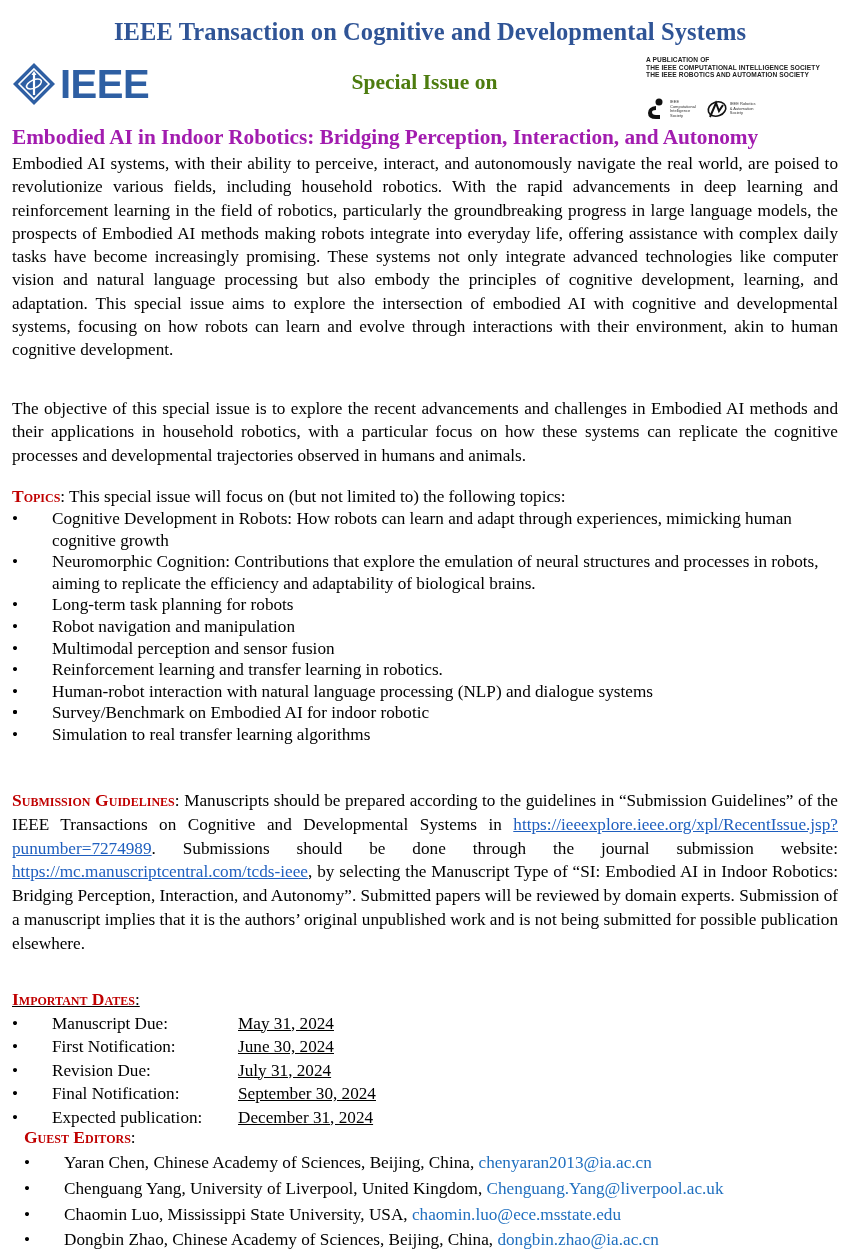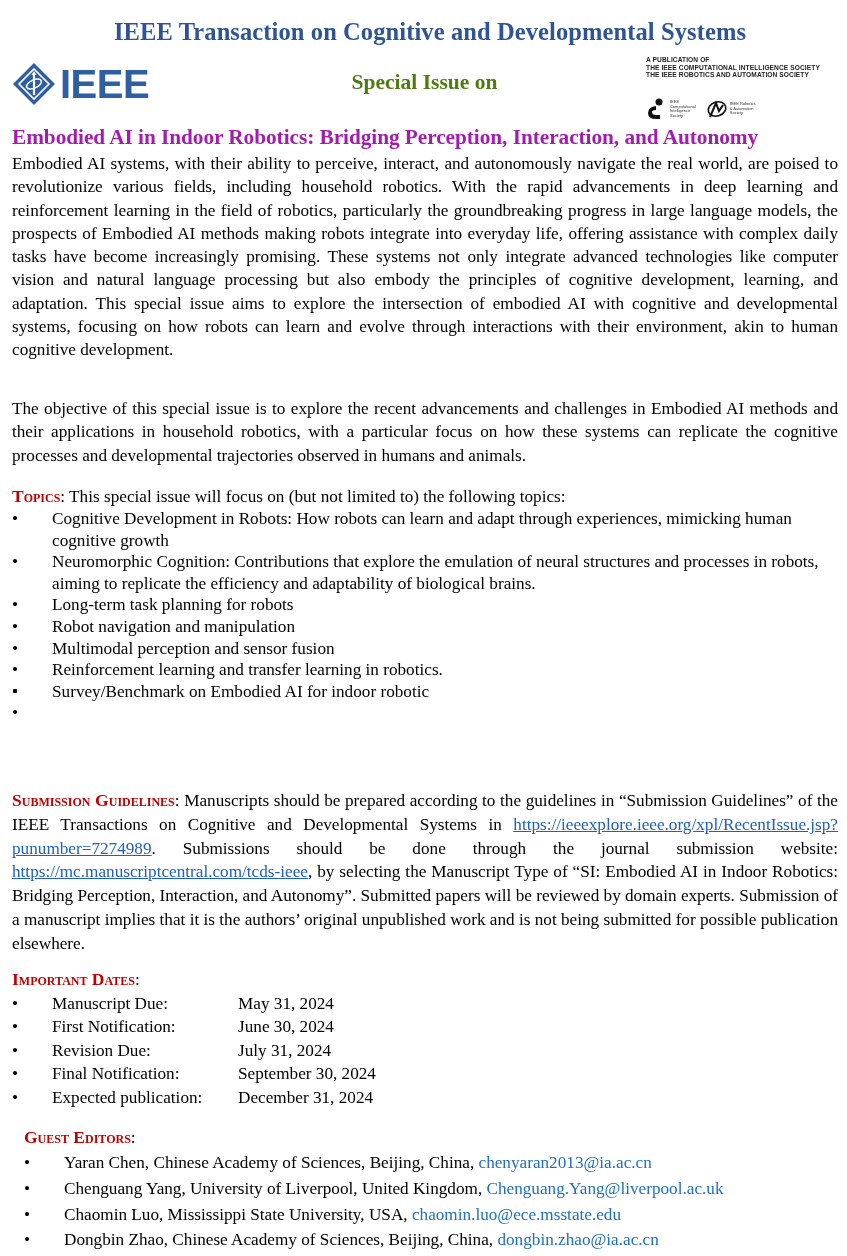--- a/index.html
+++ b/index.html
@@ -67,21 +67,21 @@
   .topic-list { list-style: none; }
   .topic-list li {
     position: relative; padding-left: 40px; line-height: 21.6px; text-align: left;
   }
   .bullet {
     position: absolute; left: 0; top: 0;
   }
   .submission { top: 789px; line-height: 23.8px; }
   .link { color: #1f5fbf; text-decoration: underline; }
   .email { color: #1f6fbf; }
-  .dates { top: 968px; line-height: 23.5px; }
+  .dates { top: 988px; line-height: 23.5px; text-decoration: underline; }
   .dates-list { list-style: none; }
   .dates-list li { position: relative; padding-left: 40px; }
   .date-label { display: inline-block; width: 186px; }
   .editors { top: 1125px; margin-left: 12px; }
   .editors-list { list-style: none; }
   .editors-list li { position: relative; padding-left: 40px; line-height: 25.8px; }
 </style>
 </head>
 <body>
 
@@ -141,24 +141,24 @@
   <div style="line-height:23px;">
     <span class="sec-head">Topics</span><span>: This special issue will focus on (but not limited to) the following topics:</span>
   </div>
   <ul class="topic-list">
     <li><span class="bullet">•</span><span>Cognitive Development in Robots: How robots can learn and adapt through experiences, mimicking human cognitive growth</span></li>
     <li><span class="bullet">•</span><span>Neuromorphic Cognition: Contributions that explore the emulation of neural structures and processes in robots, aiming to replicate the efficiency and adaptability of biological brains.</span></li>
     <li><span class="bullet">•</span><span>Long-term task planning for robots</span></li>
     <li><span class="bullet">•</span><span>Robot navigation and manipulation</span></li>
     <li><span class="bullet">•</span><span>Multimodal perception and sensor fusion</span></li>
     <li><span class="bullet">•</span><span>Reinforcement learning and transfer learning in robotics.</span></li>
-    <li><span class="bullet">•</span></li>
+    <li><span class="bullet">•</span><span>Human-robot interaction with natural language processing (NLP) and dialogue systems</span></li>
     <li><span class="bullet">•</span></li>
     <li><span class="bullet">•</span><span>Survey/Benchmark on Embodied AI for indoor robotic</span></li>
-    <li><span class="bullet">•</span></li>
+    <li><span class="bullet">•</span><span>Simulation to real transfer learning algorithms</span></li>
   </ul>
 </div>
 
 <p class="body-text submission"><span class="sec-head">Submission Guidelines</span><span>: Manuscripts should be prepared according to the guidelines in “Submission Guidelines” of the IEEE Transactions on Cognitive and Developmental Systems in </span><a class="link">https://ieeexplore.ieee.org/xpl/RecentIssue.jsp?punumber=7274989</a><span>. Submissions should be done through the journal submission website: </span><a class="link">https://mc.manuscriptcentral.com/tcds-ieee</a><span>, by selecting the Manuscript Type of “SI: Embodied AI in Indoor Robotics: Bridging Perception, Interaction, and Autonomy”. Submitted papers will be reviewed by domain experts. Submission of a manuscript implies that it is the authors’ original unpublished work and is not being submitted for possible publication elsewhere.</span></p>
 
 <div class="body-text dates">
   <div><span class="sec-head">Important Dates</span><span>:</span></div>
   <ul class="dates-list">
     <li><span class="bullet">•</span><span class="date-label">Manuscript Due:</span><span>May 31, 2024</span></li>
     <li><span class="bullet">•</span><span class="date-label">First Notification:</span><span>June 30, 2024</span></li>

